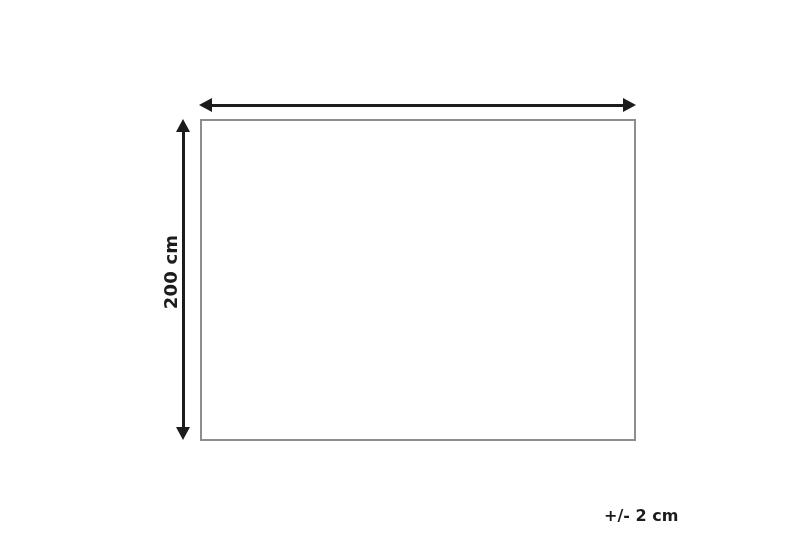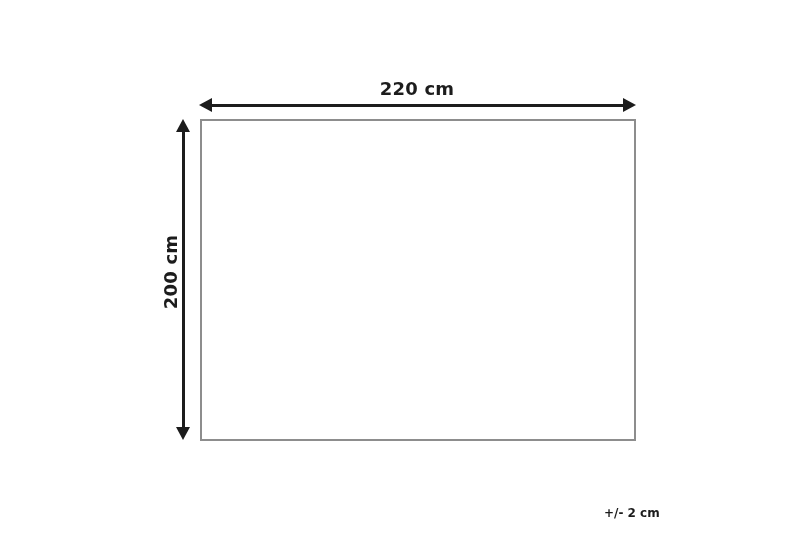--- a/index.html
+++ b/index.html
@@ -51,21 +51,21 @@
     left: 170px;
     top: 272px;
     transform: translate(-50%, -50%) rotate(-90deg);
   }
   .tolerance {
     position: absolute;
     left: 604px;
     top: 506px;
     color: var(--text);
     font-weight: bold;
-    font-size: 12px;
+    font-size: 16px;
     white-space: nowrap;
   }
 
   
   .h-arrow {
     position: absolute;
     left: 199px;
     top: 97px;
     width: 437px;
     height: 16px;
@@ -114,21 +114,20 @@
     border-right: 7px solid transparent;
   }
   .v-arrow .head.up   { top: 0;    border-bottom: 13px solid var(--arrow); }
   .v-arrow .head.down { bottom: 0; border-top: 13px solid var(--arrow); }
 </style>
 </head>
 <body>
 
 <div class="canvas">
 
-  <div class="dim-label dim-width">220 cm</div>
 
   <div class="h-arrow">
     <span class="head left"></span>
     <span class="hline"></span>
     <span class="head right"></span>
   </div>
 
   <div class="dim-label dim-height">200 cm</div>
 
   <div class="v-arrow">

